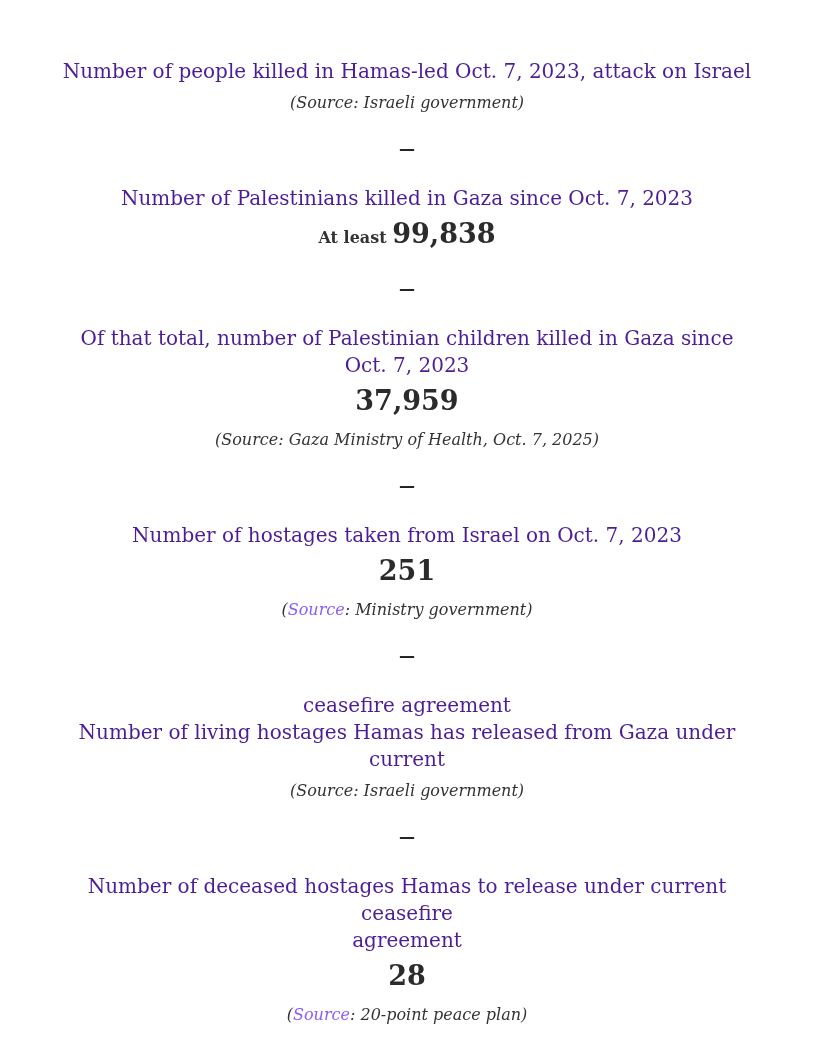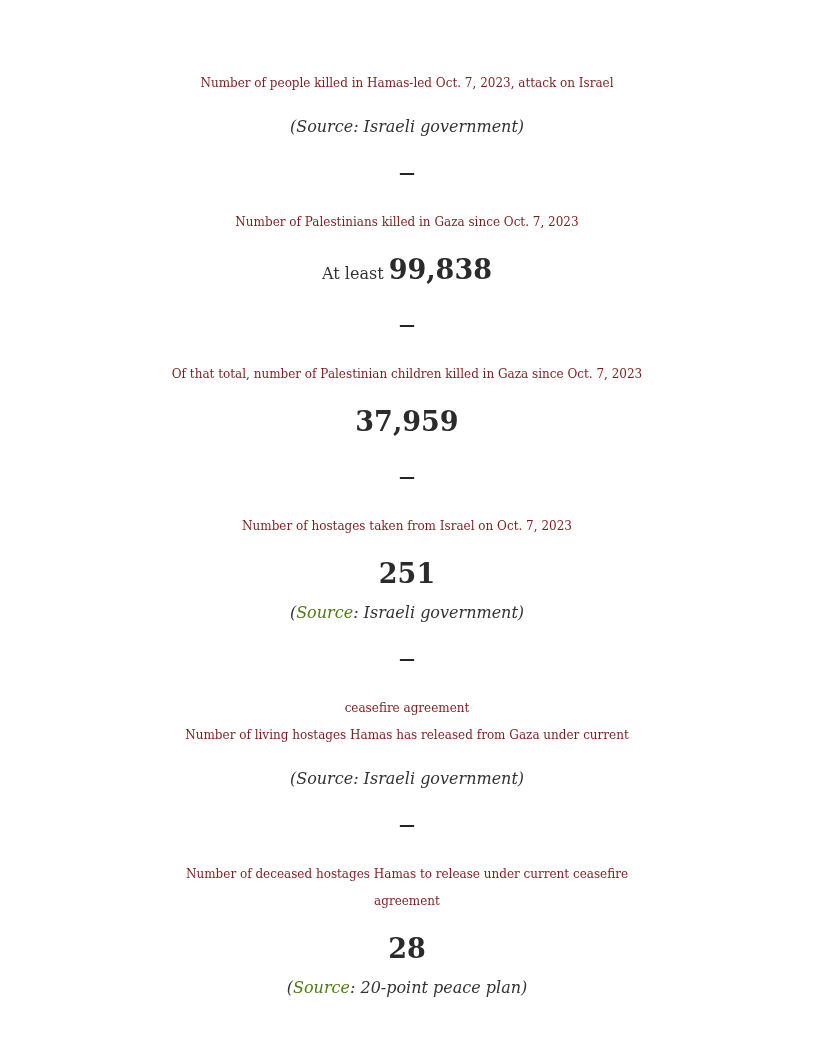--- a/index.html
+++ b/index.html
@@ -13,48 +13,48 @@
     min-height: 1038px;
   }
   .container {
     width: 700px;
     margin: 0 auto;
     padding-top: 54px;
     padding-bottom: 15px;
     text-align: center;
   }
   .stat-heading {
-    margin: 16px;
-    font-size: 12px;
+    margin: 4px;
+    font-size: 20px;
     line-height: 27px;
     font-weight: normal;
-    color: #7f1d1d;
+    color: #4c1d95;
   }
   .hline { display: block; }
   .stat-value {
     margin: 2px 0 0 0;
     font-size: 27px;
     line-height: 36px;
     font-weight: bold;
     color: #2b2b2b;
   }
   .value-prefix {
     font-size: 16px;
-    font-weight: normal;
+    font-weight: bold;
     color: #333333;
   }
   .stat-source {
     margin: 3px 0 0 0;
     font-size: 16px;
     line-height: 27px;
     font-style: italic;
     color: #333333;
   }
   .source-link {
-    color: #4d7c0f;
+    color: #8b5cf6;
     font-style: italic;
     text-decoration: none;
     cursor: pointer;
   }
   .divider {
     margin: 20px 0 22px 0;
     font-size: 16px;
     line-height: 27px;
     font-weight: bold;
     color: #222222;
@@ -84,31 +84,32 @@
   </section>
 
   <p class="divider">—</p>
 
   <section>
     <p class="stat-heading">
       <span class="hline">Of that total, number of Palestinian children killed in Gaza since Oct. 7, 2023</span>
       <span class="hline"></span>
     </p>
     <p class="stat-value"><span class="value-prefix"></span><span class="value-number">37,959</span></p>
+    <p class="stat-source"><span>(Source: Gaza Ministry of Health, Oct. 7, 2025)</span><a class="source-link"></a><span></span></p>
   </section>
 
   <p class="divider">—</p>
 
   <section>
     <p class="stat-heading">
       <span class="hline">Number of hostages taken from Israel on Oct. 7, 2023</span>
       <span class="hline"></span>
     </p>
     <p class="stat-value"><span class="value-prefix"></span><span class="value-number">251</span></p>
-    <p class="stat-source"><span>(</span><a class="source-link">Source</a><span>: Israeli government)</span></p>
+    <p class="stat-source"><span>(</span><a class="source-link">Source</a><span>: Ministry government)</span></p>
   </section>
 
   <p class="divider">—</p>
 
   <section>
     <p class="stat-heading">
       <span class="hline">ceasefire agreement</span>
       <span class="hline">Number of living hostages Hamas has released from Gaza under current</span>
     </p>
     <p class="stat-source"><span>(Source: Israeli government)</span><a class="source-link"></a><span></span></p>

